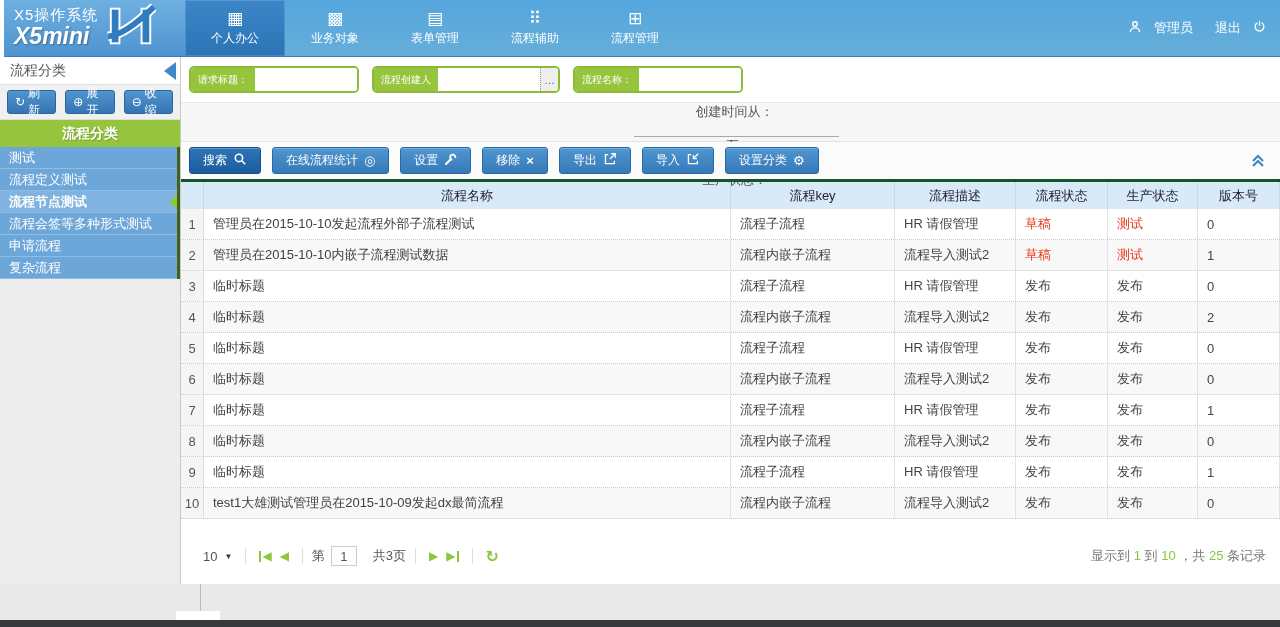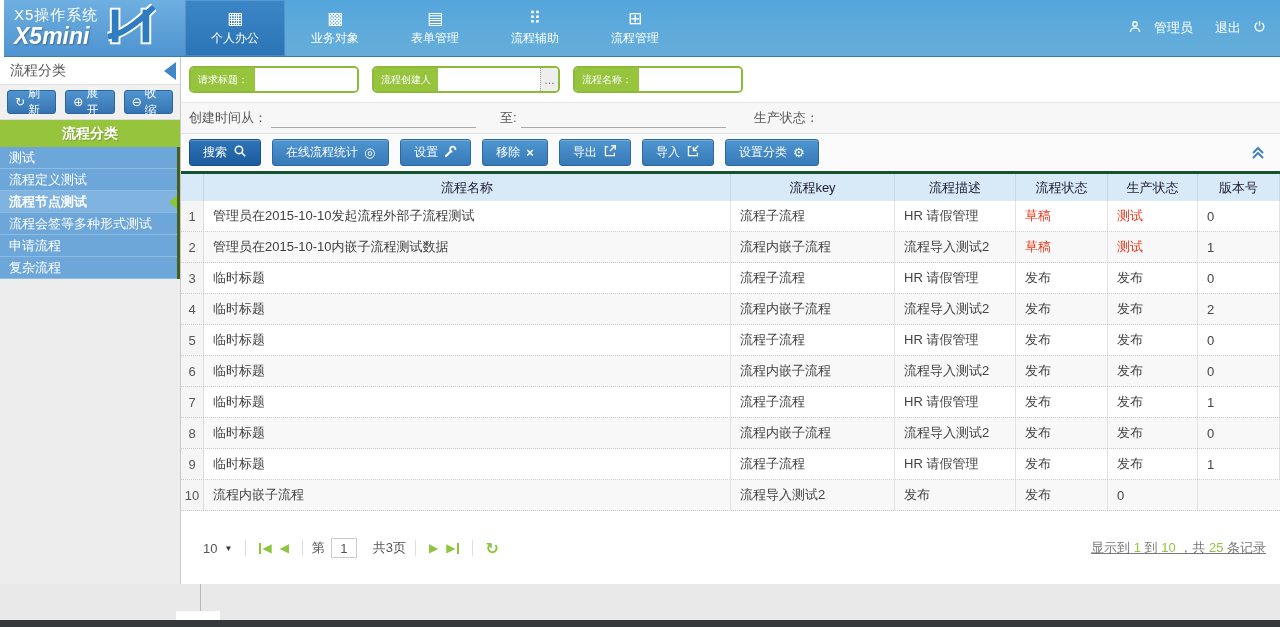--- a/index.html
+++ b/index.html
@@ -51,22 +51,22 @@
 
   
   .main { position:absolute; left:181px; top:57px; right:0; bottom:43px; background:#fff; }
   .search-row1 { height:45px; display:flex; align-items:center; padding-left:8px; gap:13px; background:#fff; }
   .fgroup { height:27px; border:2px solid #8cbb37; border-radius:5px; display:flex; align-items:stretch;
     overflow:hidden; background:#fff; }
   .g-label { background:#96c43c; color:#fff; font-size:10px; padding:0 7px; display:flex; align-items:center; white-space:nowrap; }
   .g-input { border:none; outline:none; width:102px; padding:0 5px; font-size:13px; color:#333; }
   .picker-btn { width:18px; border-left:1px dotted #999; background:#eee; color:#666; font-size:11px;
     display:flex; align-items:center; justify-content:center; cursor:pointer; }
-  .search-row2 { height:32px; background:#f7f7f7; border-top:1px solid #e7e7e7; border-bottom:1px solid #e3e3e3;
-    display:flex; align-items:center; padding-left:8px; font-size:13px; color:#555; }
+  .search-row2 { height:40px; background:#f7f7f7; border-top:1px solid #e7e7e7; border-bottom:1px solid #e3e3e3;
+    display:flex; align-items:center; padding-left:8px; font-size:13px; color:#555;flex-direction:column; }
   .u-input { border:0; outline:none; border-bottom:1px solid #a9a9a9; background:transparent; height:20px;
     width:205px; font-size:13px; color:#777; margin-left:4px; }
   .sp24 { width:24px; flex:none; } .sp28 { width:28px; flex:none; }
 
   .toolbar-row { height:40px; display:flex; align-items:center; padding-left:8px; gap:11px;
     background:#fbfbfb; border-bottom:3px solid #14532d; position:relative; }
   .tb-btn { height:27px; padding:0 13px; color:#fff; font-size:12px; display:flex; align-items:center; gap:6px;
     background:linear-gradient(180deg,#4f96d0,#3679b8); border:1px solid #2b69a5; border-radius:3px;
     box-shadow:inset 0 1px 0 rgba(255,255,255,.25); cursor:pointer; white-space:nowrap; }
   .tb-btn.primary { background:linear-gradient(180deg,#2d74b6,#1d5c9e); border-color:#174f8e; }
@@ -91,21 +91,21 @@
   .pg-size { display:flex; align-items:center; gap:7px; cursor:pointer; padding:2px 4px; }
   .caret { font-size:8px; color:#333; }
   .pg-sep { width:1px; height:16px; background:#ddd; margin:0 9px; }
   .pg-ico { color:#8cc63f; font-size:12px; margin:0 4px; cursor:pointer; display:inline-flex; align-items:center; }
   .vb { display:inline-block; width:2px; height:11px; background:#8cc63f; }
   .pg-ico.first .vb { margin-right:1px; } .pg-ico.last .vb { margin-left:1px; }
   .pg-input { width:26px; height:20px; border:1px solid #ccc; text-align:center; font-size:13px; color:#555;
     margin:0 6px; background:#fff; }
   .pg-total { margin-left:10px; }
   .pg-reload { color:#8cc63f; font-size:16px; font-weight:bold; margin-left:4px; cursor:pointer; }
-  .pg-right { color:#777;text-decoration:underline; }
+  .pg-right { color:#777; }
   .green { color:#8cc63f; }
 
   
   .footer-band { position:absolute; left:0; top:584px; width:1280px; height:36px; background:#e9e9e9; }
   .footer-div { position:absolute; left:200px; top:0; bottom:0; width:1px; background:#b8b8b8; }
   .footer-notch { position:absolute; left:176px; bottom:0; width:44px; height:9px; background:#fff; }
   .bottom-strip { position:absolute; left:0; top:620px; width:1280px; height:7px; background:#36393c; }
 </style>
 </head>
 <body>
@@ -400,20 +400,23 @@
             <span class="link">临时标题</span>
           </span>
         <span class="td">流程子流程</span>
         <span class="td">HR 请假管理</span>
         <span class="td">发布</span>
         <span class="td">发布</span>
         <span class="td">1</span>
       </div>
       <div class="trow alt">
         <span class="td num">10</span>
+        <span class="td">
+            <span class="link">test1大雄测试管理员在2015-10-09发起dx最简流程</span>
+          </span>
         <span class="td">流程内嵌子流程</span>
         <span class="td">流程导入测试2</span>
         <span class="td">发布</span>
         <span class="td">发布</span>
         <span class="td">0</span>
       </div>
     </div>
 
     <div class="pagination">
       <div class="pg-left">

